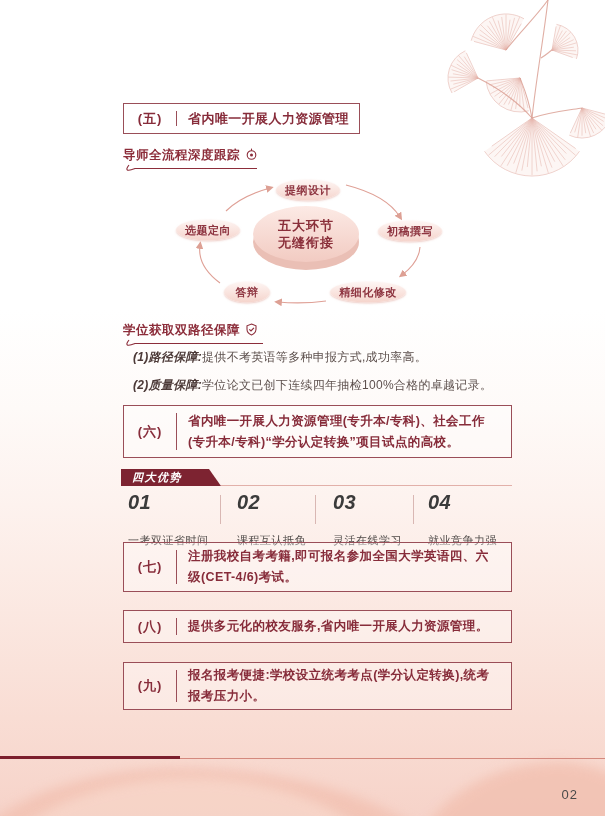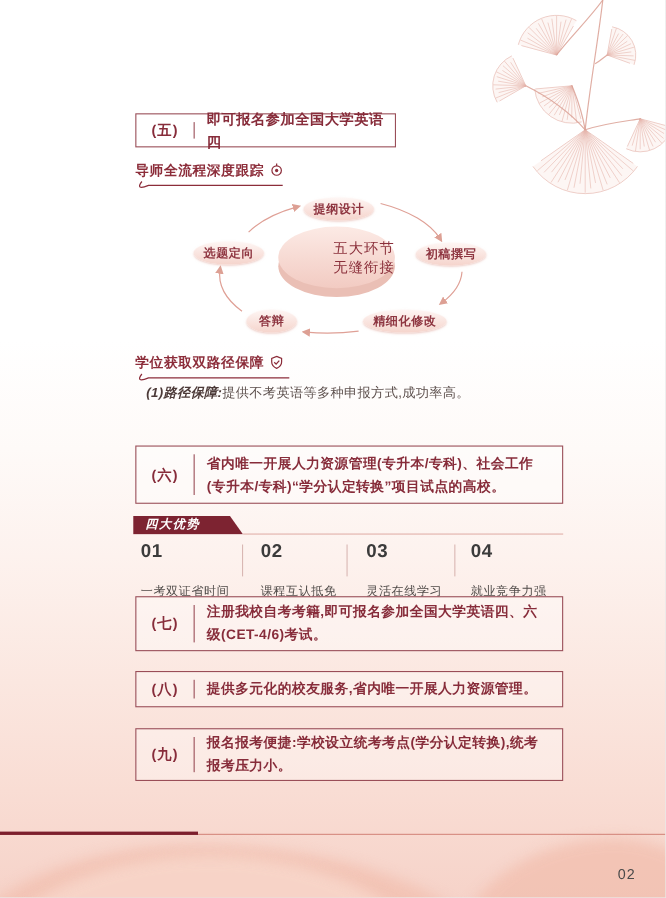--- a/index.html
+++ b/index.html
@@ -32,39 +32,39 @@
   .diagram { position:absolute; left:150px; top:175px; width:320px; height:140px; }
   .diagram svg.dsvg { position:absolute; left:0; top:0; }
   .dnode {
     position:absolute; height:21px; transform:translate(-50%,-50%);
     border-radius:50%; background:linear-gradient(180deg,#fef6f4,#f5d4cc);
     box-shadow:0 1px 2px rgba(224,166,155,.55);
     display:flex; align-items:center; justify-content:center;
     font-size:11px; font-weight:600; color:#8e3540; letter-spacing:0.5px;text-align:center;
   }
   .dcenter {
-    position:absolute; left:103px; top:42px; width:106px; text-align:right;
-    font-size:13px; font-weight:normal; color:#8a2f3a; line-height:17px; letter-spacing:1px;
+    position:absolute; left:103px; top:42px; width:106px; text-align:center;
+    font-size:13px; font-weight:bold; color:#8a2f3a; line-height:17px; letter-spacing:1px;
   }
   
   .bullets { position:absolute; left:133px; top:349px; width:390px; font-size:12px; color:#5d504d; }
   .bullets .brow { margin-bottom:11px; letter-spacing:0.3px; }
   .bullets .blabel { font-weight:bold; color:#4c3a38;font-style:italic; }
   
   .badge {
     position:absolute; left:121px; top:469px; width:100px; height:17px;
     background:#7d2331; color:#ffffff; font-size:11px; font-weight:bold; letter-spacing:1.5px;
     line-height:17px; padding-left:11px;
     clip-path:polygon(0 0,88% 0,100% 100%,0 100%);
     font-style:italic;
   }
   .badge-line { position:absolute; left:221px; top:485px; width:291px; height:1px; background:#e2b0a9; }
   .advrow { position:absolute; left:123px; top:491px; width:390px; height:42px; }
   .advitem { position:absolute; top:0; }
-  .advnum { font-size:17px; font-weight:600; color:#3b3b3b; letter-spacing:0.5px; }
+  .advnum { font-size:20px; font-weight:600; color:#3b3b3b; letter-spacing:0.5px;font-style:italic; }
   .advlabel { margin-top:19px; font-size:11px; color:#4f4a48; letter-spacing:0.5px; }
   .advdiv { position:absolute; top:4px; width:1px; height:29px; background:#d9b7b3; }
   
   .mtn { position:absolute; filter:blur(6px); }
   .mtn-l1 { left:-60px; top:768px; width:530px; height:140px; background:#f1bcab; opacity:.65; border-radius:45% 55% 0 0/100% 100% 0 0; }
   .mtn-l2 { left:-20px; top:778px; width:420px; height:120px; background:#f8d8cc; opacity:.8; border-radius:50% 50% 0 0/100% 100% 0 0; }
   .mtn-r1 { left:405px; top:762px; width:280px; height:130px; background:#f2c0b0; opacity:.8; border-radius:55% 45% 0 0/100% 100% 0 0; }
   .fline-thin { position:absolute; left:0; top:758px; width:605px; height:1px; background:#d4897e; z-index:5; }
   .fline-thick { position:absolute; left:0; top:756px; width:180px; height:3px; background:#7c1f2d; z-index:6; }
   .pagenum { position:absolute; right:27px; top:787px; font-size:13px; color:#4a4a4a; letter-spacing:1px; z-index:7; }
@@ -92,21 +92,21 @@
       <path d="M128 0 C115 18 98 34 86 50" fill="none" stroke="#dba094" stroke-width="1.1" opacity="0.85"></path>
       <path d="M112 118 C96 100 74 86 58 78" fill="none" stroke="#dba094" stroke-width="1.1" opacity="0.85"></path>
       <path d="M112 118 C108 96 103 86 100 78" fill="none" stroke="#dba094" stroke-width="1.1" opacity="0.85"></path>
       <path d="M121 58 C126 55 129 52 132 50" fill="none" stroke="#dba094" stroke-width="1.1" opacity="0.85"></path>
       <path d="M112 118 C130 112 150 110 162 108" fill="none" stroke="#dba094" stroke-width="1.1" opacity="0.85"></path>
     </svg>
 
   <div class="nbox" style="left:123px;top:103px;width:237px;height:31px;">
     <div class="nlabel">(五)</div>
     <div class="ndiv"></div>
-    <div class="ntext" style="justify-content:center;font-size:13px;">即可报名参加全国大学英语四</div>
+    <div class="ntext" style="justify-content:center;font-size:13px;">省内唯一开展人力资源管理</div>
   </div>
 
   <div class="heading" style="left:123px;top:147px;">
     <span class="htxt">导师全流程深度跟踪</span><svg class="hicon" width="13" height="13" viewBox="0 0 13 13">
         <circle cx="6.5" cy="7" r="4.3" fill="none" stroke="#8c2d3a" stroke-width="1.1"></circle>
         <circle cx="6.5" cy="7" r="1.5" fill="#8c2d3a"></circle>
         <line x1="6.5" y1="0.6" x2="6.5" y2="2.8" stroke="#8c2d3a" stroke-width="1.1"></line>
       </svg>
     <svg class="uline" width="136" height="9" viewBox="0 0 136 9">
         <path d="M6 1 C 2 6 3.5 8 12 4.5 L 134 4.5" fill="none" stroke="#8c2d3a" stroke-width="1.1"></path>
@@ -154,20 +154,23 @@
       </svg>
     <svg class="uline" width="142" height="9" viewBox="0 0 142 9">
         <path d="M6 1 C 2 6 3.5 8 12 4.5 L 140 4.5" fill="none" stroke="#8c2d3a" stroke-width="1.1"></path>
       </svg>
   </div>
 
   <div class="bullets">
     <div class="brow">
       <span class="blabel">(1)路径保障:</span><span>提供不考英语等多种申报方式,成功率高。</span>
     </div>
+    <div class="brow">
+      <span class="blabel">(2)质量保障:</span><span>学位论文已创下连续四年抽检100%合格的卓越记录。</span>
+    </div>
   </div>
 
   <div class="nbox" style="left:123px;top:405px;width:389px;height:53px;">
     <div class="nlabel">(六)</div>
     <div class="ndiv"></div>
     <div class="ntext">省内唯一开展人力资源管理(专升本/专科)、社会工作(专升本/专科)“学分认定转换”项目试点的高校。</div>
   </div>
 
   <div class="badge">四大优势</div>
   <div class="badge-line"></div>

